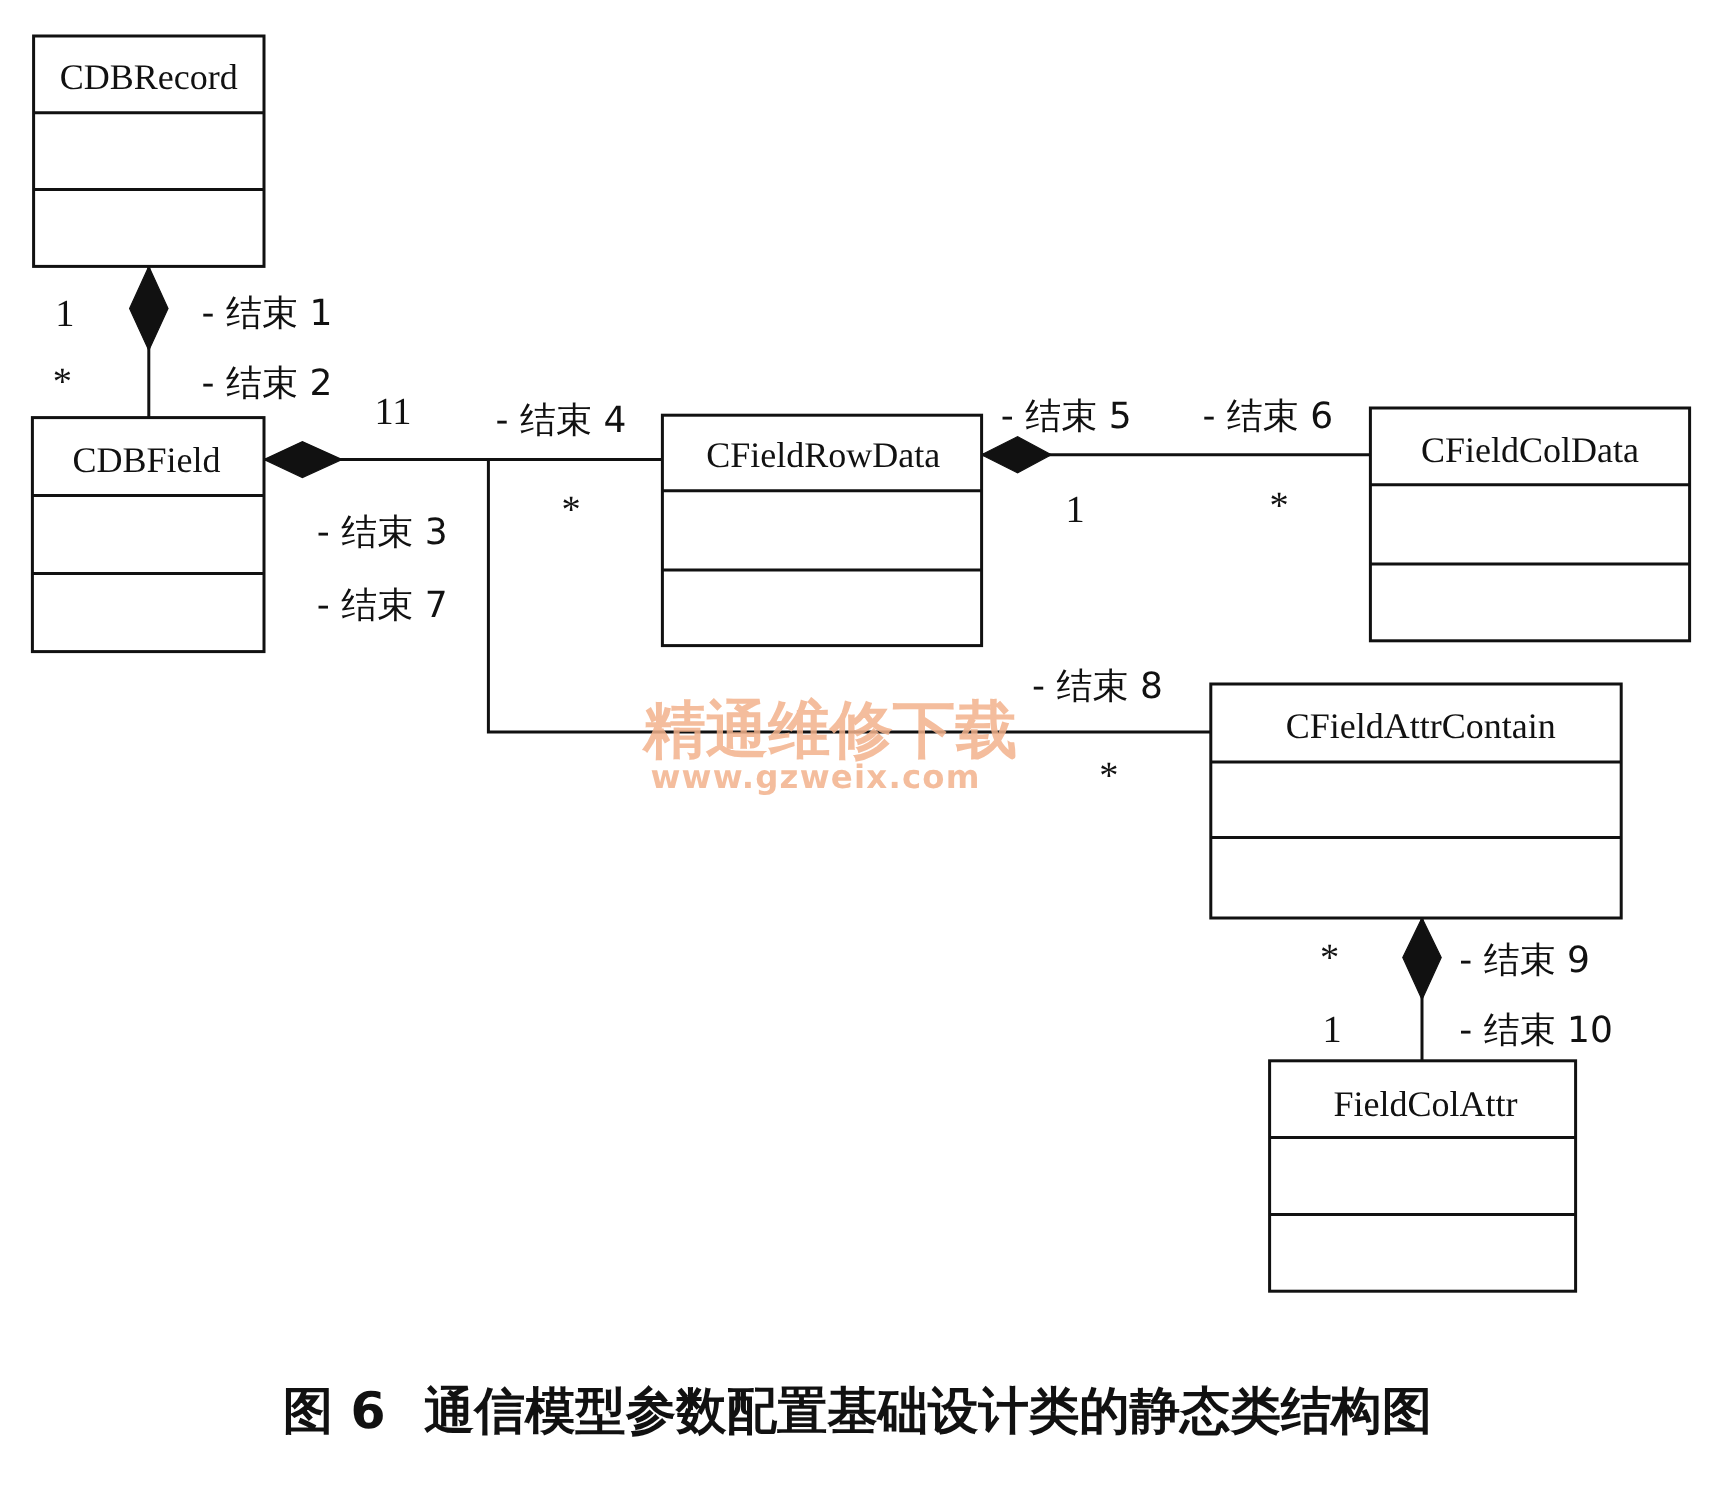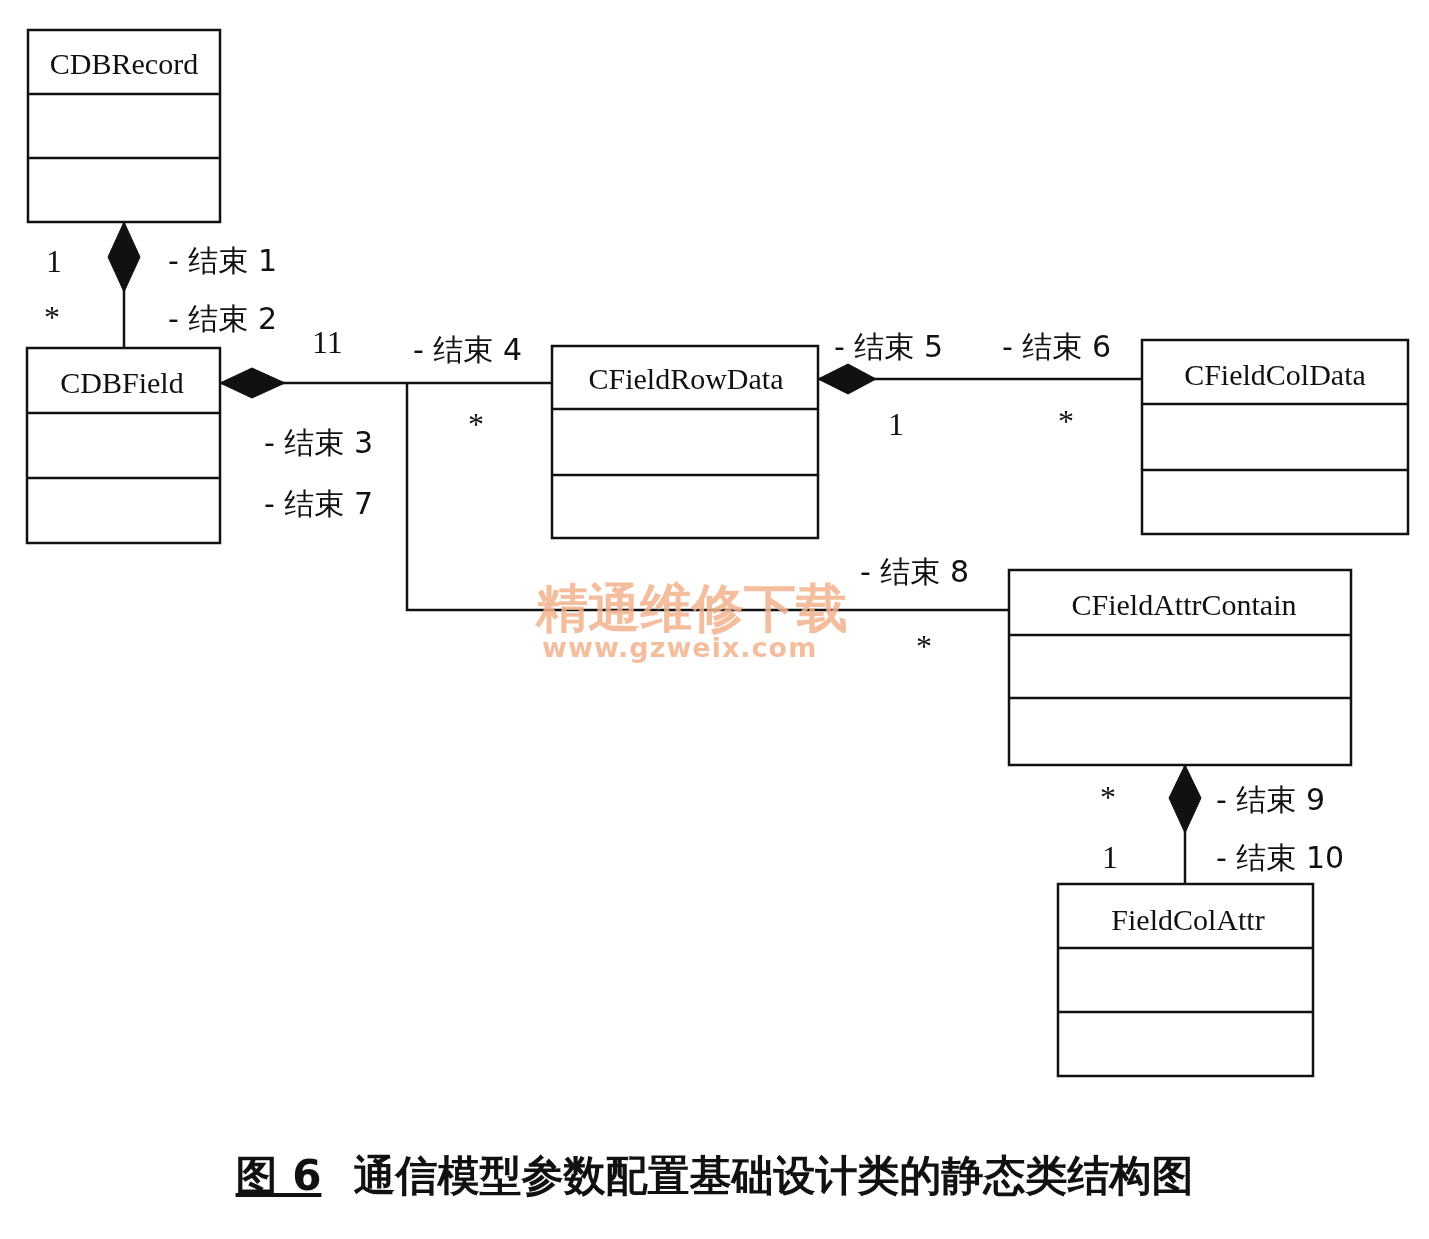--- a/index.html
+++ b/index.html
@@ -10,21 +10,21 @@
   .cls-name { font-family: "Liberation Serif", "DejaVu Serif", serif; font-size: 30px; fill: #111111; text-anchor: middle; }
   .line { stroke: #111111; stroke-width: 2.5; fill: none; }
   .diamond { fill: #111111; stroke: #111111; stroke-width: 1; }
   .role { font-family: "DejaVu Sans", "Liberation Sans", sans-serif; font-size: 30px; fill: #111111; }
   .mult { font-family: "Liberation Serif", "DejaVu Serif", serif; font-size: 32px; fill: #111111; }
   .wm-cn { font-family: "DejaVu Sans", sans-serif; font-size: 52px; font-weight: bold; fill: #f3b28c; opacity: 0.85; }
   .wm-url { font-family: "DejaVu Sans", "Liberation Sans", sans-serif; font-size: 27px; font-weight: bold; fill: #f3b28c; opacity: 0.85; letter-spacing: 1px; }
   #caption { position: absolute; left: 0; top: 1148px; width: 1429px; text-align: center;
              font-family: "DejaVu Sans", "Liberation Sans", sans-serif; font-size: 42px; font-weight: bold; color: #111111; }
   #caption span { display: inline-block; }
-  #caption .fig-no { margin-right: 32px; text-decoration: underline; }
+  #caption .fig-no { margin-right: 32px; }
 </style>
 </head>
 <body>
 
 <svg id="diagram" width="1429" height="1239" viewBox="0 0 1429 1239" xmlns="http://www.w3.org/2000/svg">
 
   <line class="line" x1="124" y1="222" x2="124" y2="348"></line>
   <polygon class="diamond" points="124,222 140,257 124,292 108,257"></polygon>
 
   <line class="line" x1="220" y1="383" x2="552" y2="383"></line>

